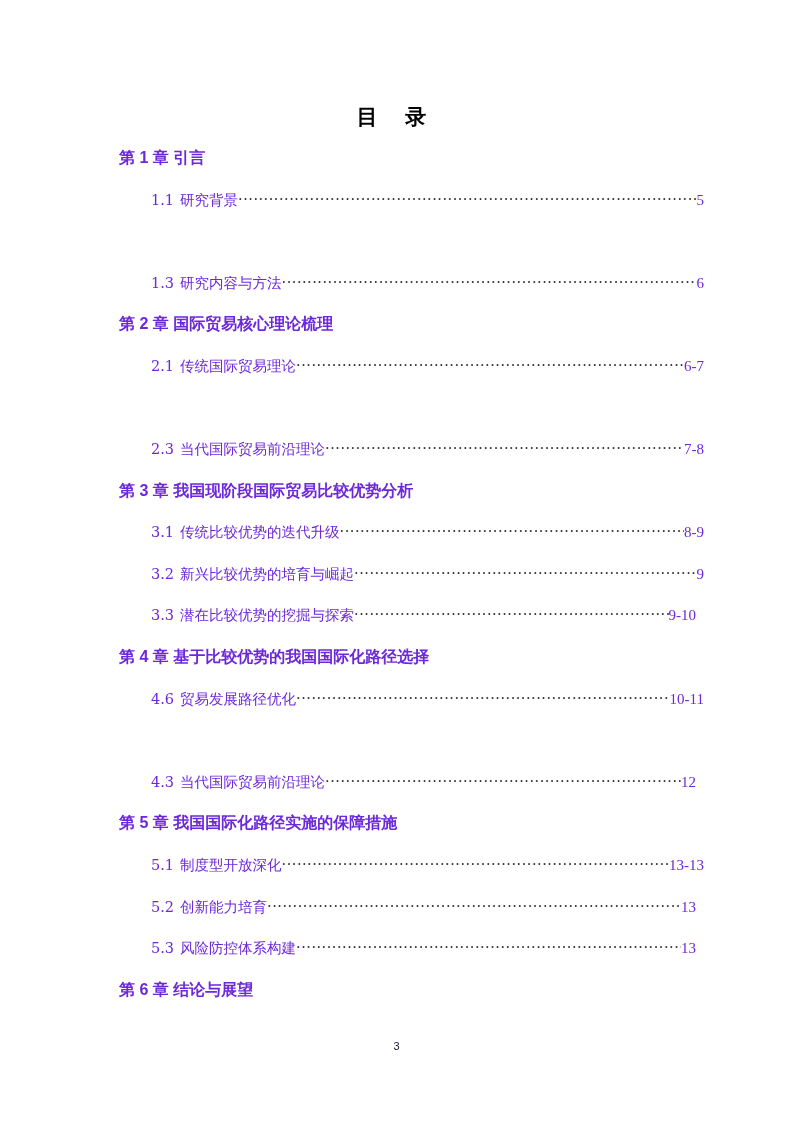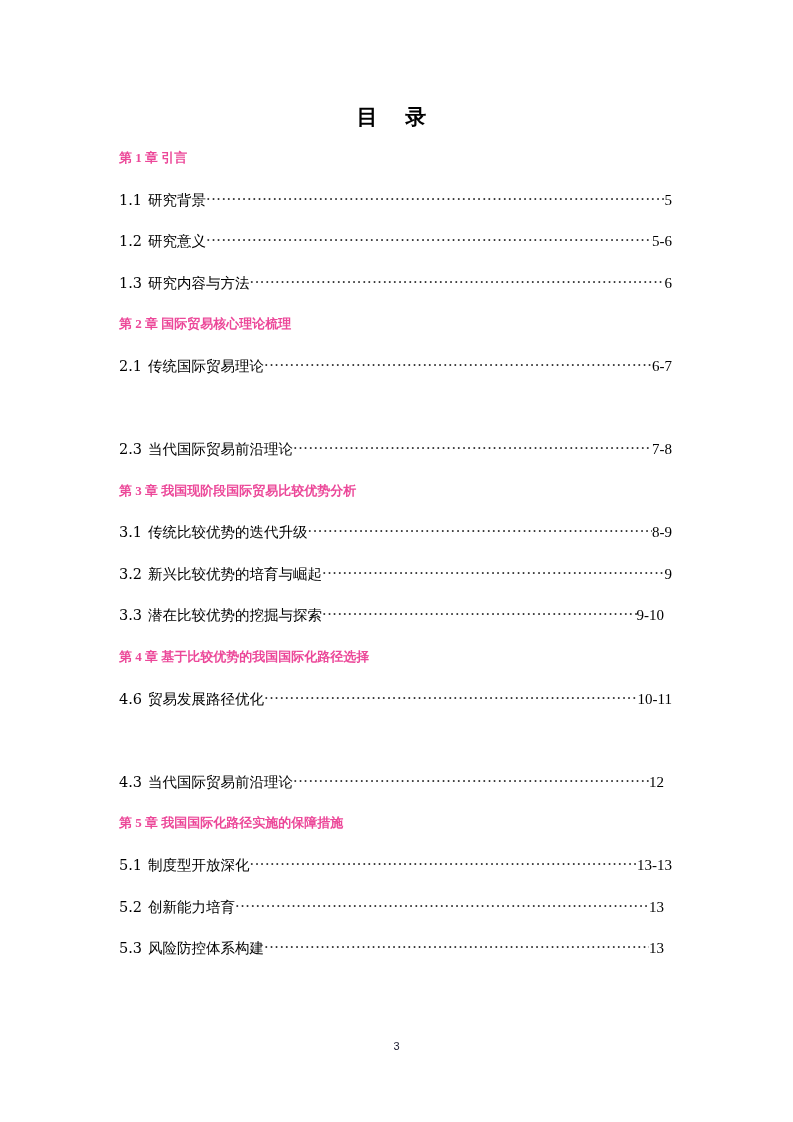--- a/index.html
+++ b/index.html
@@ -36,31 +36,32 @@
     }
     .toc-line {
       position: absolute;
       left: 119px;
       width: 553px;
       height: 22px;
       line-height: 22px;
       white-space: nowrap;
     }
     .chapter {
-      font-family: Liberation Serif, serif;
+      font-family: Liberation Sans, sans-serif;
       font-weight: bold;
-      font-size: 13px;
-      color: #ec4899;
+      font-size: 16px;
+      color: #6d28d9;
     }
     .section {
       display: flex;
       align-items: baseline;
       font-family: "DejaVu Serif", serif;
       font-size: 14.5px;
-      color: #000000;
+      color: #6d28d9;
+      margin-left: 32px;
     }
     .section .label {
       flex: 0 0 auto;
     }
     .section .num {
       margin-right: 6px;
     }
     .section .leader {
       flex: 1 1 auto;
       overflow: hidden;
@@ -96,26 +97,20 @@
 <div class="page">
 
   <div class="toc-title">目 录</div>
 
   <div class="toc-line chapter" style="top:147px">第 1 章  引言</div>
   <div class="toc-line section" style="top:189px">
     <span class="label num">1.1</span>
     <span class="label">研究背景</span>
     <span class="leader"></span>
     <span class="page-ref">5</span>
-  </div>
-  <div class="toc-line section" style="top:230px">
-    <span class="label num">1.2</span>
-    <span class="label">研究意义</span>
-    <span class="leader"></span>
-    <span class="page-ref">5-6</span>
   </div>
   <div class="toc-line section" style="top:272px">
     <span class="label num">1.3</span>
     <span class="label">研究内容与方法</span>
     <span class="leader"></span>
     <span class="page-ref">6</span>
   </div>
 
   <div class="toc-line chapter" style="top:313px">第 2 章  国际贸易核心理论梳理</div>
   <div class="toc-line section" style="top:355px">
@@ -178,15 +173,16 @@
     <span class="leader"></span>
     <span class="page-ref">13</span>
   </div>
   <div class="toc-line section" style="top:937px; width:545px">
     <span class="label num">5.3</span>
     <span class="label">风险防控体系构建</span>
     <span class="leader"></span>
     <span class="page-ref">13</span>
   </div>
 
+  <div class="toc-line chapter" style="top:979px">第 6 章  结论与展望</div>
 
   <div class="page-number">3</div>
 </div>
 
 </body></html>

